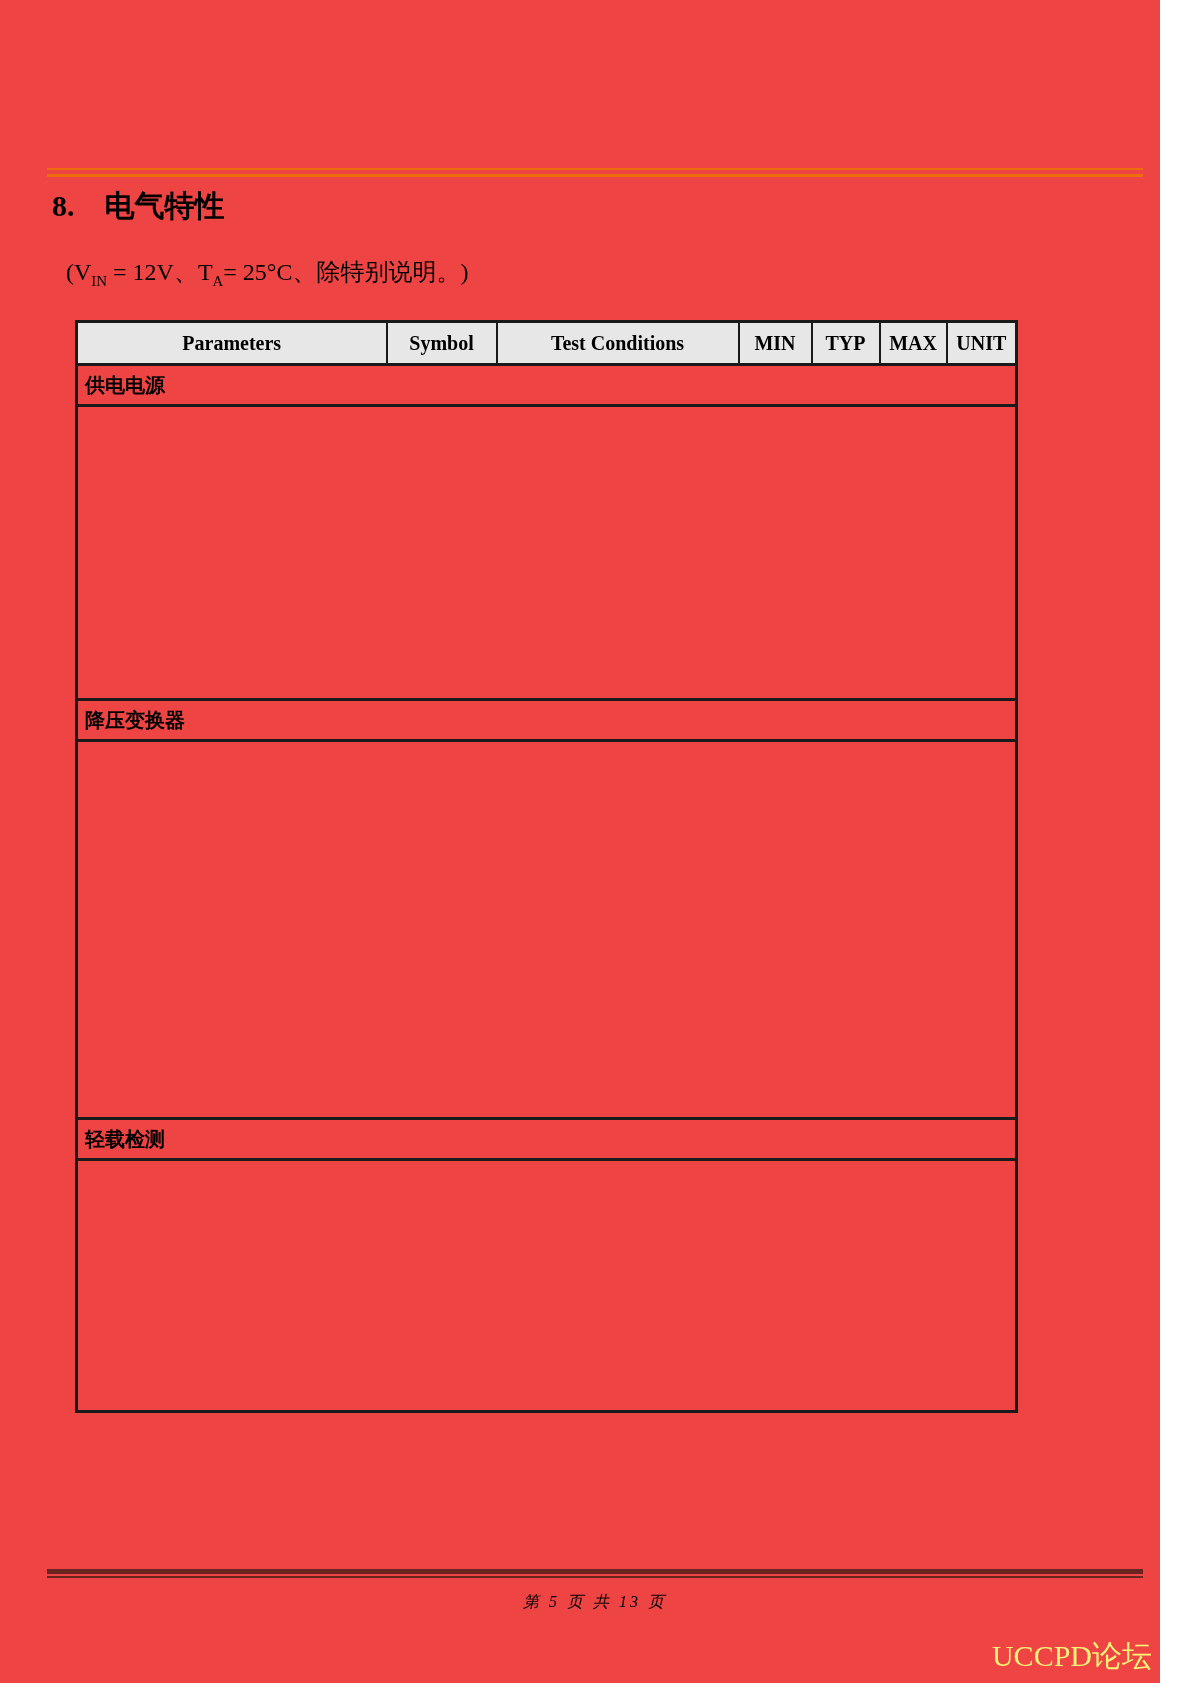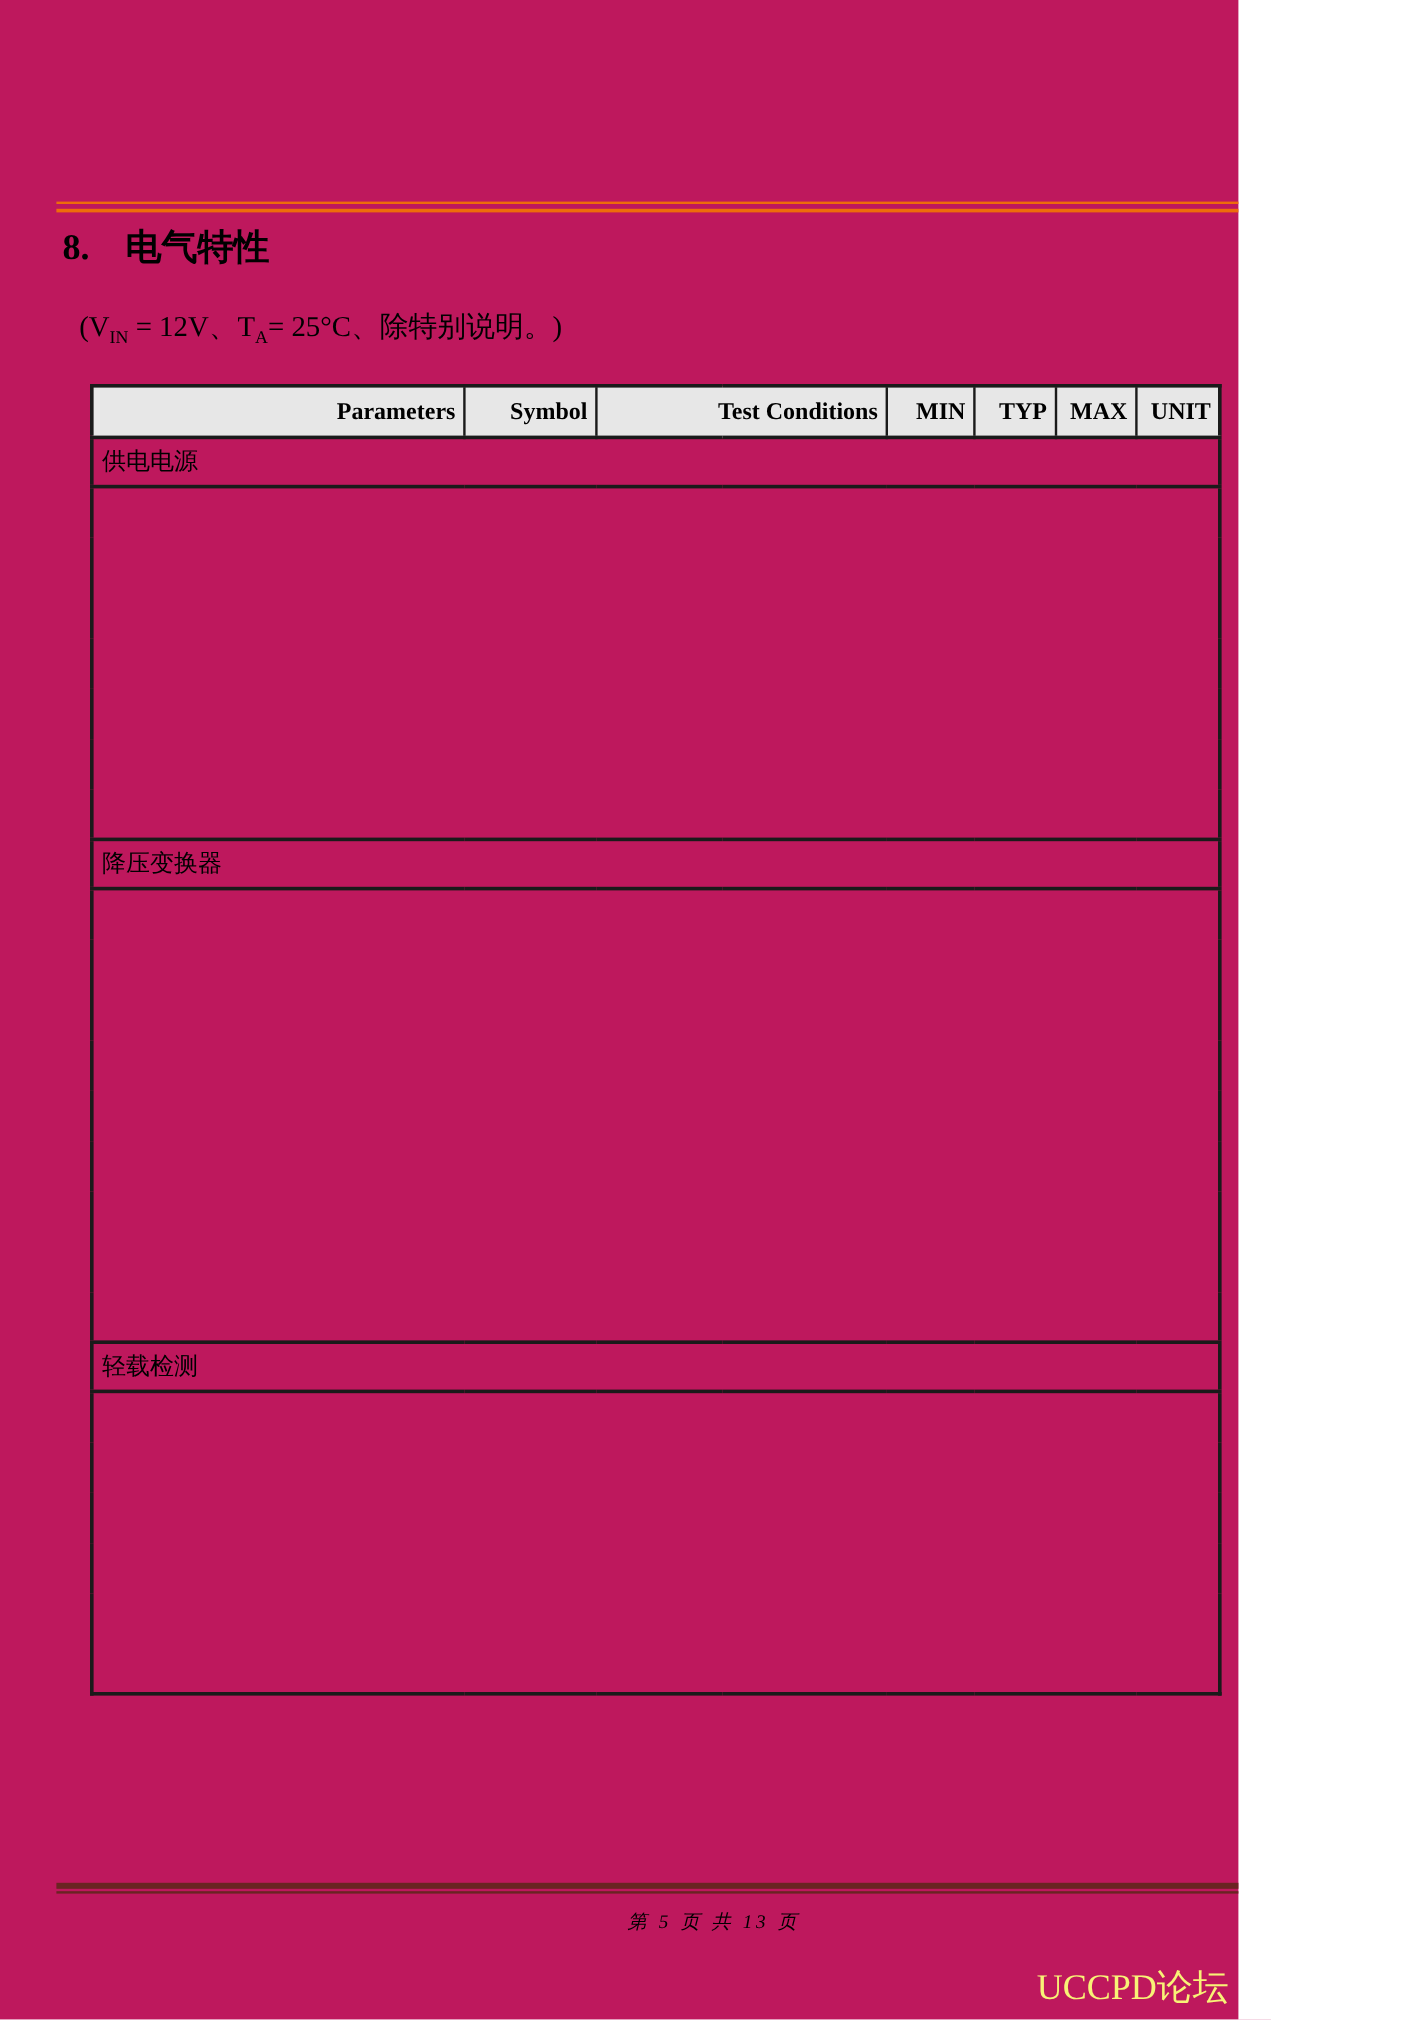--- a/index.html
+++ b/index.html
@@ -4,48 +4,48 @@
 <style>
   :root{
     --c-top-rule:#EE6C0A;
     --c-bottom-rule:#6A2422;
     --c-header-bg:#E7E7E7;
     --c-border:#1A1A1A;
     --c-watermark:#F8F276;
   }
   html,body{margin:0;padding:0;background:#fff;}
   .page{
-    position:relative;width:1032px;height:1683px;background:#be185d;overflow:hidden;
+    position:relative;width:1160px;height:1683px;background:#ef4444;overflow:hidden;
     font-family:"Liberation Serif","DejaVu Serif",serif;color:#000;
   }
   .rule{position:absolute;left:47px;width:1096px;}
   .top-rule{top:168px;}
   .top-rule .line-a{height:2px;background:var(--c-top-rule);}
   .top-rule .line-gap{height:4px;}
   .top-rule .line-b{height:3px;background:var(--c-top-rule);}
   .bottom-rule{top:1569px;}
   .bottom-rule .line-a{height:5px;background:var(--c-bottom-rule);}
   .bottom-rule .line-gap{height:2px;}
   .bottom-rule .line-b{height:2px;background:var(--c-bottom-rule);}
 
   .title{position:absolute;left:52px;top:186px;font-size:30px;font-weight:bold;}
   .title .title-text{margin-left:30px;}
   .note{position:absolute;left:66px;top:256px;font-size:24px;}
 
   .table-wrap{position:absolute;left:75px;top:320px;}
   table{border-collapse:collapse;table-layout:fixed;width:940px;border:3px solid var(--c-border);}
   th,td{
     border:2px solid var(--c-border);
-    padding:0 6px;text-align:right;vertical-align:middle;
+    padding:0 6px;text-align:center;vertical-align:middle;
     font-size:19px;line-height:1.15;
   }
   thead th{background:var(--c-header-bg);font-size:20px;font-weight:bold;height:40px;}
   tr.data{height:42px;}
   tr.section{height:41px;}
-  tr.section td{text-align:left;font-weight:normal;padding-left:7px;
+  tr.section td{text-align:left;font-weight:bold;padding-left:7px;
     border-top-width:3px;border-bottom-width:3px;font-size:20px;}
   sub{font-size:0.62em;line-height:0;letter-spacing:0;}
 
   .footer{position:absolute;left:0;top:1592px;width:1190px;text-align:center;
     font-size:16px;letter-spacing:3px;font-style:italic;}
   .watermark{position:absolute;right:8px;top:1636px;font-size:30px;
     color:var(--c-watermark);font-family:Liberation Serif, serif;}
 </style>
 </head>
 <body>

